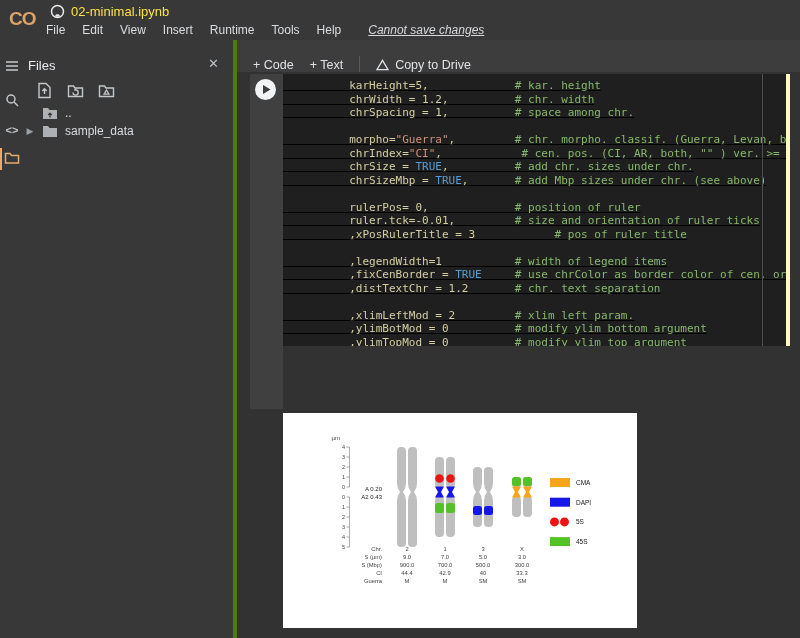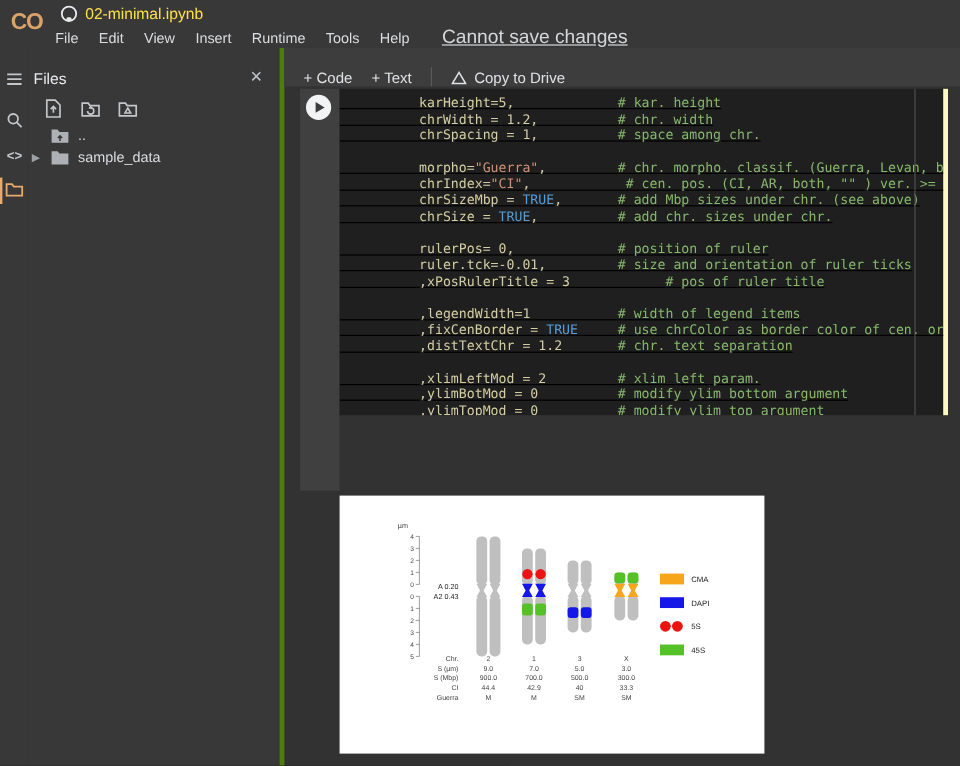--- a/index.html
+++ b/index.html
@@ -8,21 +8,21 @@
            font-family:"Liberation Sans", sans-serif; overflow:hidden; }
 
   
   .app-header{ position:absolute; left:0; top:0; width:800px; height:40px; background:#383838; }
   .logo{ position:absolute; left:9px; top:8px; font-size:19px; font-weight:bold;
          color:#DBA36A; letter-spacing:-1px; cursor:pointer; }
   .file-row{ position:absolute; left:50px; top:4px; display:flex; align-items:center; gap:6px; }
   .fname{ color:#fde047; font-size:13px; }
   .menu-row{ position:absolute; left:46px; top:23px; display:flex; align-items:center; }
   .menu-item{ color:#DBDDE0; font-size:12px; margin-right:17px; cursor:pointer; }
-  .save-status{ color:#D5D7DA; font-size:16px; text-decoration:underline; margin-left:10px; cursor:pointer; }
+  .save-status{ color:#D5D7DA; font-size:12px; text-decoration:underline; margin-left:10px; cursor:pointer;font-style:italic; }
 
   
   .rail{ position:absolute; left:0; top:40px; width:24px; height:598px; background:#383838; }
   .rail-icon{ position:absolute; left:4px; width:16px; height:16px; cursor:pointer;
               color:#C4C7CA; font-size:10px; text-align:center; }
   .active-bar{ position:absolute; left:0; top:108px; width:2px; height:22px; background:#E8A96C; }
   .files-panel{ position:absolute; left:24px; top:40px; width:213px; height:598px;
                 background:#383838; border-right:4px solid #4d7c0f; }
   .panel-title{ position:absolute; left:4px; top:18px; color:#E8EAED; font-size:13px; }
   .panel-close{ position:absolute; right:14px; top:16px; color:#BDC1C6; font-size:13px; cursor:pointer; }
@@ -165,22 +165,22 @@
       </button>
     </div>
     <div class="code-area">
       <div id="code-lines">
           <div class="code-line"><span class="tok-p">          karHeight=5,             </span><span class="tok-c"># kar. height</span></div>
           <div class="code-line"><span class="tok-p">          chrWidth = 1.2,          </span><span class="tok-c"># chr. width</span></div>
           <div class="code-line"><span class="tok-p">          chrSpacing = 1,          </span><span class="tok-c"># space among chr.</span></div>
           <div class="code-line"></div>
           <div class="code-line"><span class="tok-p">          morpho=</span><span class="tok-s">"Guerra"</span><span class="tok-p">,         </span><span class="tok-c"># chr. morpho. classif. (Guerra, Levan, both)</span></div>
           <div class="code-line"><span class="tok-p">          chrIndex=</span><span class="tok-s">"CI"</span><span class="tok-p">,            </span><span class="tok-c"># cen. pos. (CI, AR, both, "" ) ver. &gt;= 1.15</span></div>
+          <div class="code-line"><span class="tok-p">          chrSize = </span><span class="tok-b">TRUE</span><span class="tok-p">,          </span><span class="tok-c"># add chr. sizes under chr.</span></div>
           <div class="code-line"><span class="tok-p">          chrSizeMbp = </span><span class="tok-b">TRUE</span><span class="tok-p">,       </span><span class="tok-c"># add Mbp sizes under chr. (see above)</span></div>
-          <div class="code-line"><span class="tok-p">          chrSize = </span><span class="tok-b">TRUE</span><span class="tok-p">,          </span><span class="tok-c"># add chr. sizes under chr.</span></div>
           <div class="code-line"></div>
           <div class="code-line"><span class="tok-p">          rulerPos= 0,             </span><span class="tok-c"># position of ruler</span></div>
           <div class="code-line"><span class="tok-p">          ruler.tck=-0.01,         </span><span class="tok-c"># size and orientation of ruler ticks</span></div>
           <div class="code-line"><span class="tok-p">          ,xPosRulerTitle = 3            </span><span class="tok-c"># pos of ruler title</span></div>
           <div class="code-line"></div>
           <div class="code-line"><span class="tok-p">          ,legendWidth=1           </span><span class="tok-c"># width of legend items</span></div>
           <div class="code-line"><span class="tok-p">          ,fixCenBorder = </span><span class="tok-b">TRUE</span><span class="tok-p">     </span><span class="tok-c"># use chrColor as border color of cen. or chr.</span></div>
           <div class="code-line"><span class="tok-p">          ,distTextChr = 1.2       </span><span class="tok-c"># chr. text separation</span></div>
           <div class="code-line"></div>
           <div class="code-line"><span class="tok-p">          ,xlimLeftMod = 2         </span><span class="tok-c"># xlim left param.</span></div>

